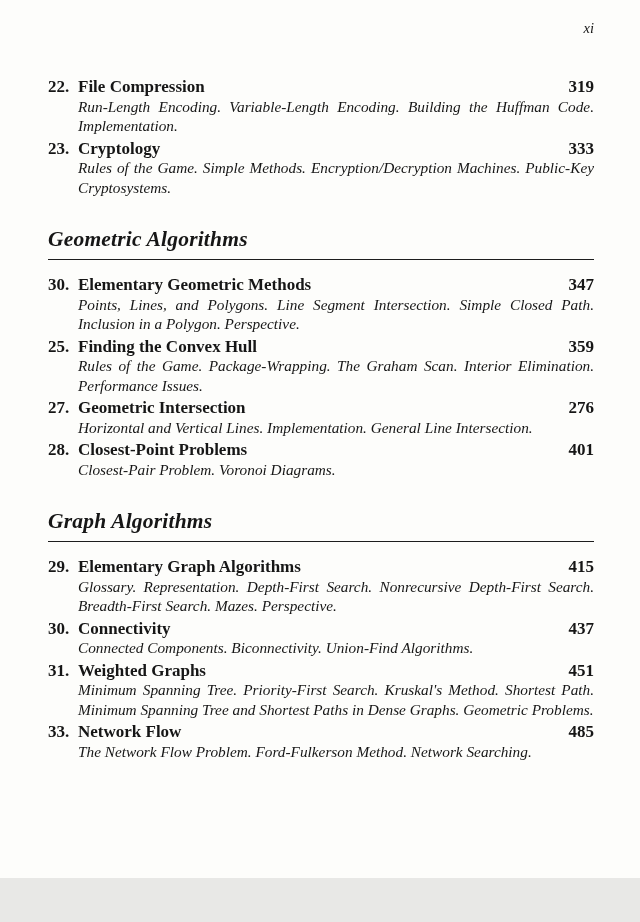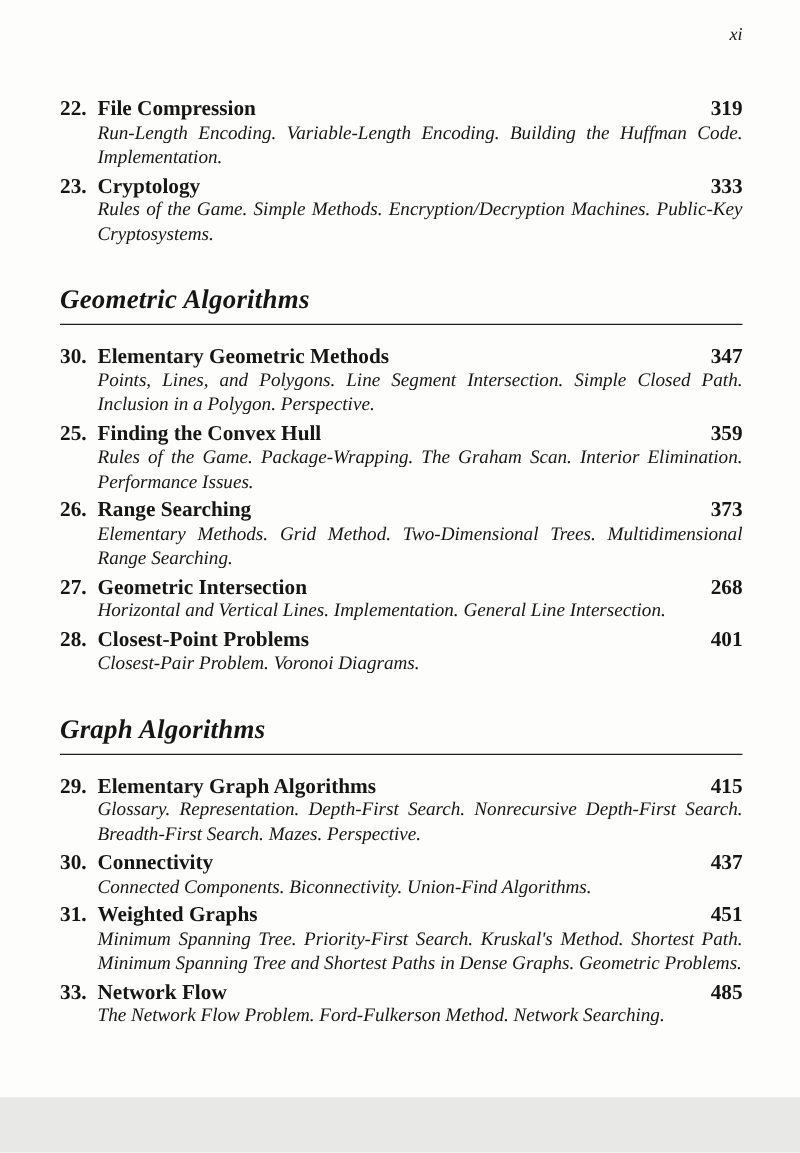--- a/index.html
+++ b/index.html
@@ -101,31 +101,23 @@
       <div class="entry">
         <div class="entry-head">
           <span class="entry-num">25.</span>
           <span class="entry-title">Finding the Convex Hull</span>
           <span class="entry-page">359</span>
         </div>
         <div class="entry-desc">Rules of the Game.  Package-Wrapping.  The Graham Scan.  Interior Elimination. Performance Issues.</div>
       </div>
       <div class="entry">
         <div class="entry-head">
-          <span class="entry-num">26.</span>
-          <span class="entry-title">Range Searching</span>
-          <span class="entry-page">373</span>
-        </div>
-        <div class="entry-desc">Elementary Methods. Grid Method. Two-Dimensional Trees. Multidimensional Range Searching.</div>
-      </div>
-      <div class="entry">
-        <div class="entry-head">
           <span class="entry-num">27.</span>
           <span class="entry-title">Geometric Intersection</span>
-          <span class="entry-page">268</span>
+          <span class="entry-page">276</span>
         </div>
         <div class="entry-desc">Horizontal and Vertical Lines. Implementation. General Line Intersection.</div>
       </div>
       <div class="entry">
         <div class="entry-head">
           <span class="entry-num">28.</span>
           <span class="entry-title">Closest-Point Problems</span>
           <span class="entry-page">401</span>
         </div>
         <div class="entry-desc">Closest-Pair Problem. Voronoi Diagrams.</div>

